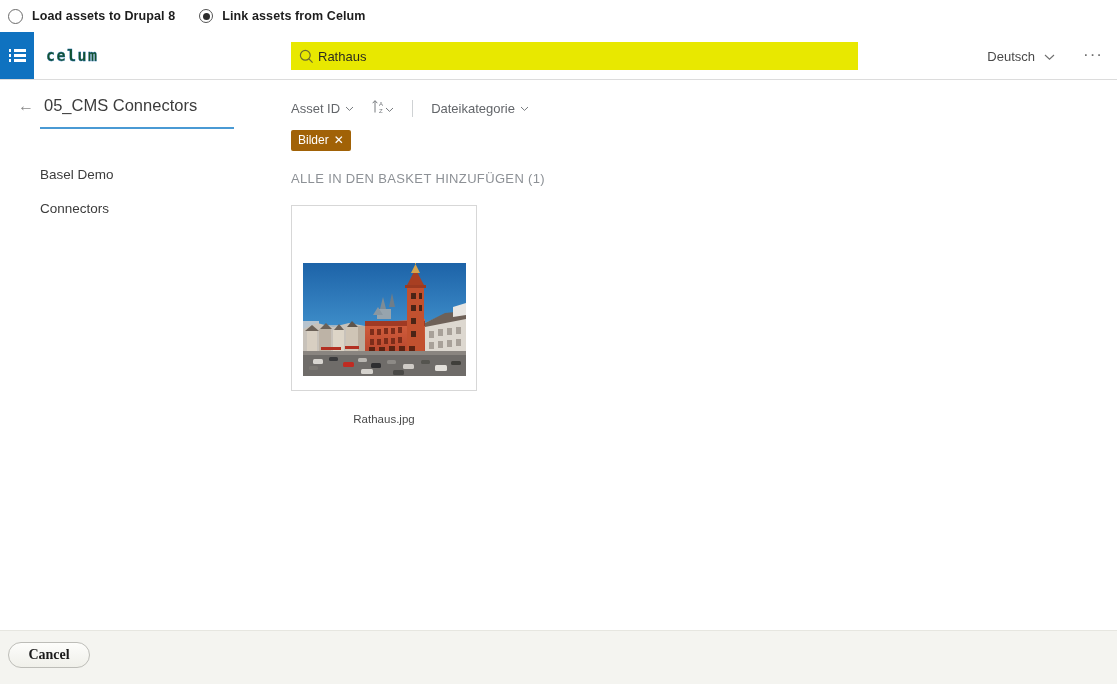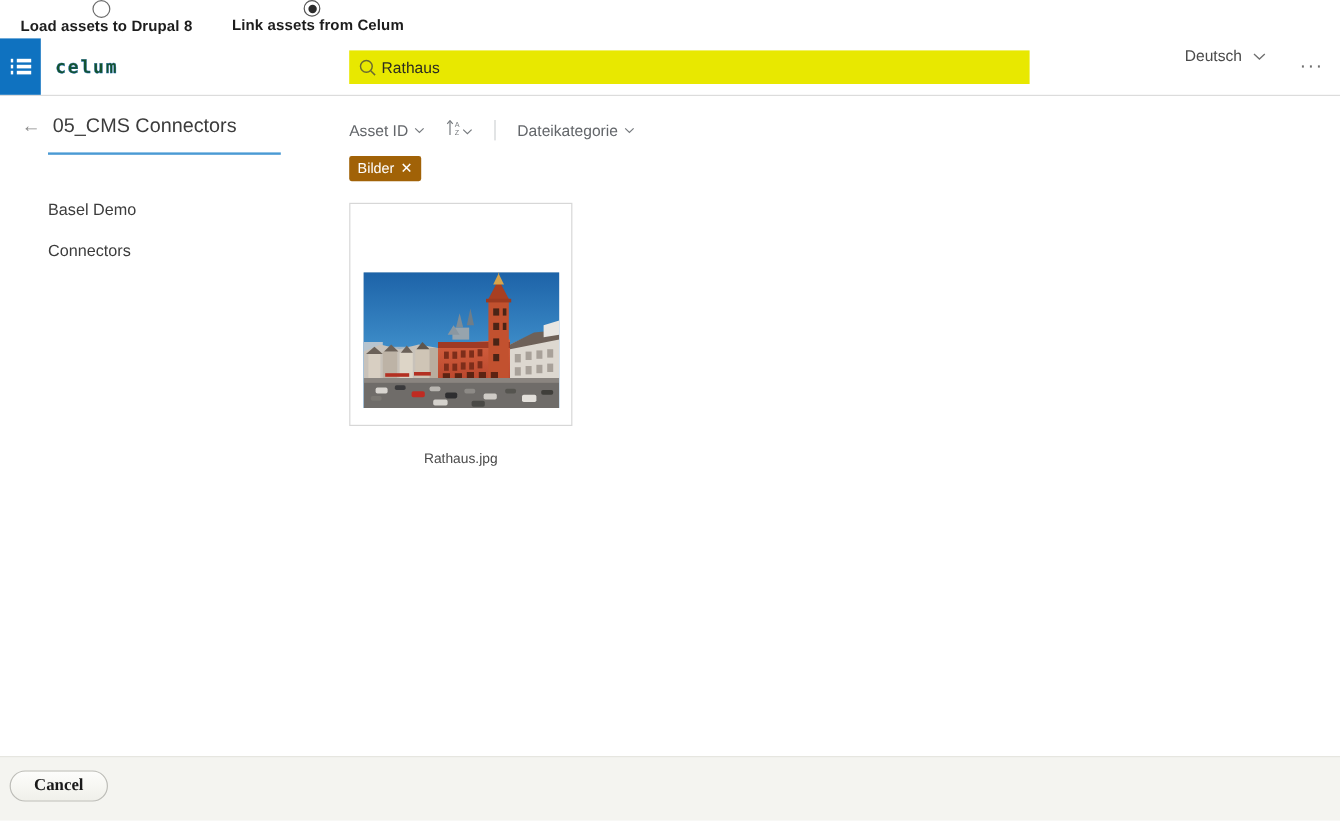--- a/index.html
+++ b/index.html
@@ -22,21 +22,20 @@
     left: 0; top: 0;
     width: 1117px; height: 32px;
     display: flex;
     align-items: center;
     background: #ffffff;
   }
   .mode-option {
     display: flex;
     align-items: center;
     height: 32px;
-    flex-direction: column;
   }
   .mode-option.first { margin-left: 8px; }
   .mode-option.second { margin-left: 24px; }
   .radio {
     width: 14px; height: 14px;
     border-radius: 50%;
     border: 1.4px solid #555;
     box-sizing: border-box;
     position: relative;
     flex: 0 0 auto;
@@ -128,21 +127,21 @@
   }
   .search-value {
     margin-left: 4px;
     font-size: 13px;
     color: #2c2c20;
     white-space: nowrap;
   }
 
   .lang {
     position: absolute;
-    right: 62px; top: 7px;
+    right: 62px; top: 17px;
     display: flex;
     align-items: center;
     font-size: 13px;
     color: #4a4a4a;
     cursor: pointer;
   }
   .chev {
     margin-left: 9px;
     line-height: 0;
   }
@@ -420,20 +419,21 @@
     </div>
   </div>
 
   <div class="chiprow">
     <span class="chip">
       <span>Bilder</span>
       <span class="chip-x">✕</span>
     </span>
   </div>
 
+  <div class="basket-action">ALLE IN DEN BASKET HINZUFÜGEN (1)</div>
 
   <div class="asset-grid">
     <div class="asset-card">
       <div class="thumb-wrap">
         <svg width="163" height="113" viewBox="0 0 163 113" preserveAspectRatio="none">
           <defs>
             <linearGradient id="sky" x1="0" y1="0" x2="0" y2="1">
               <stop offset="0%" stop-color="#1d63a8"></stop>
               <stop offset="55%" stop-color="#3d8cc8"></stop>
               <stop offset="100%" stop-color="#7fb6dd"></stop>

